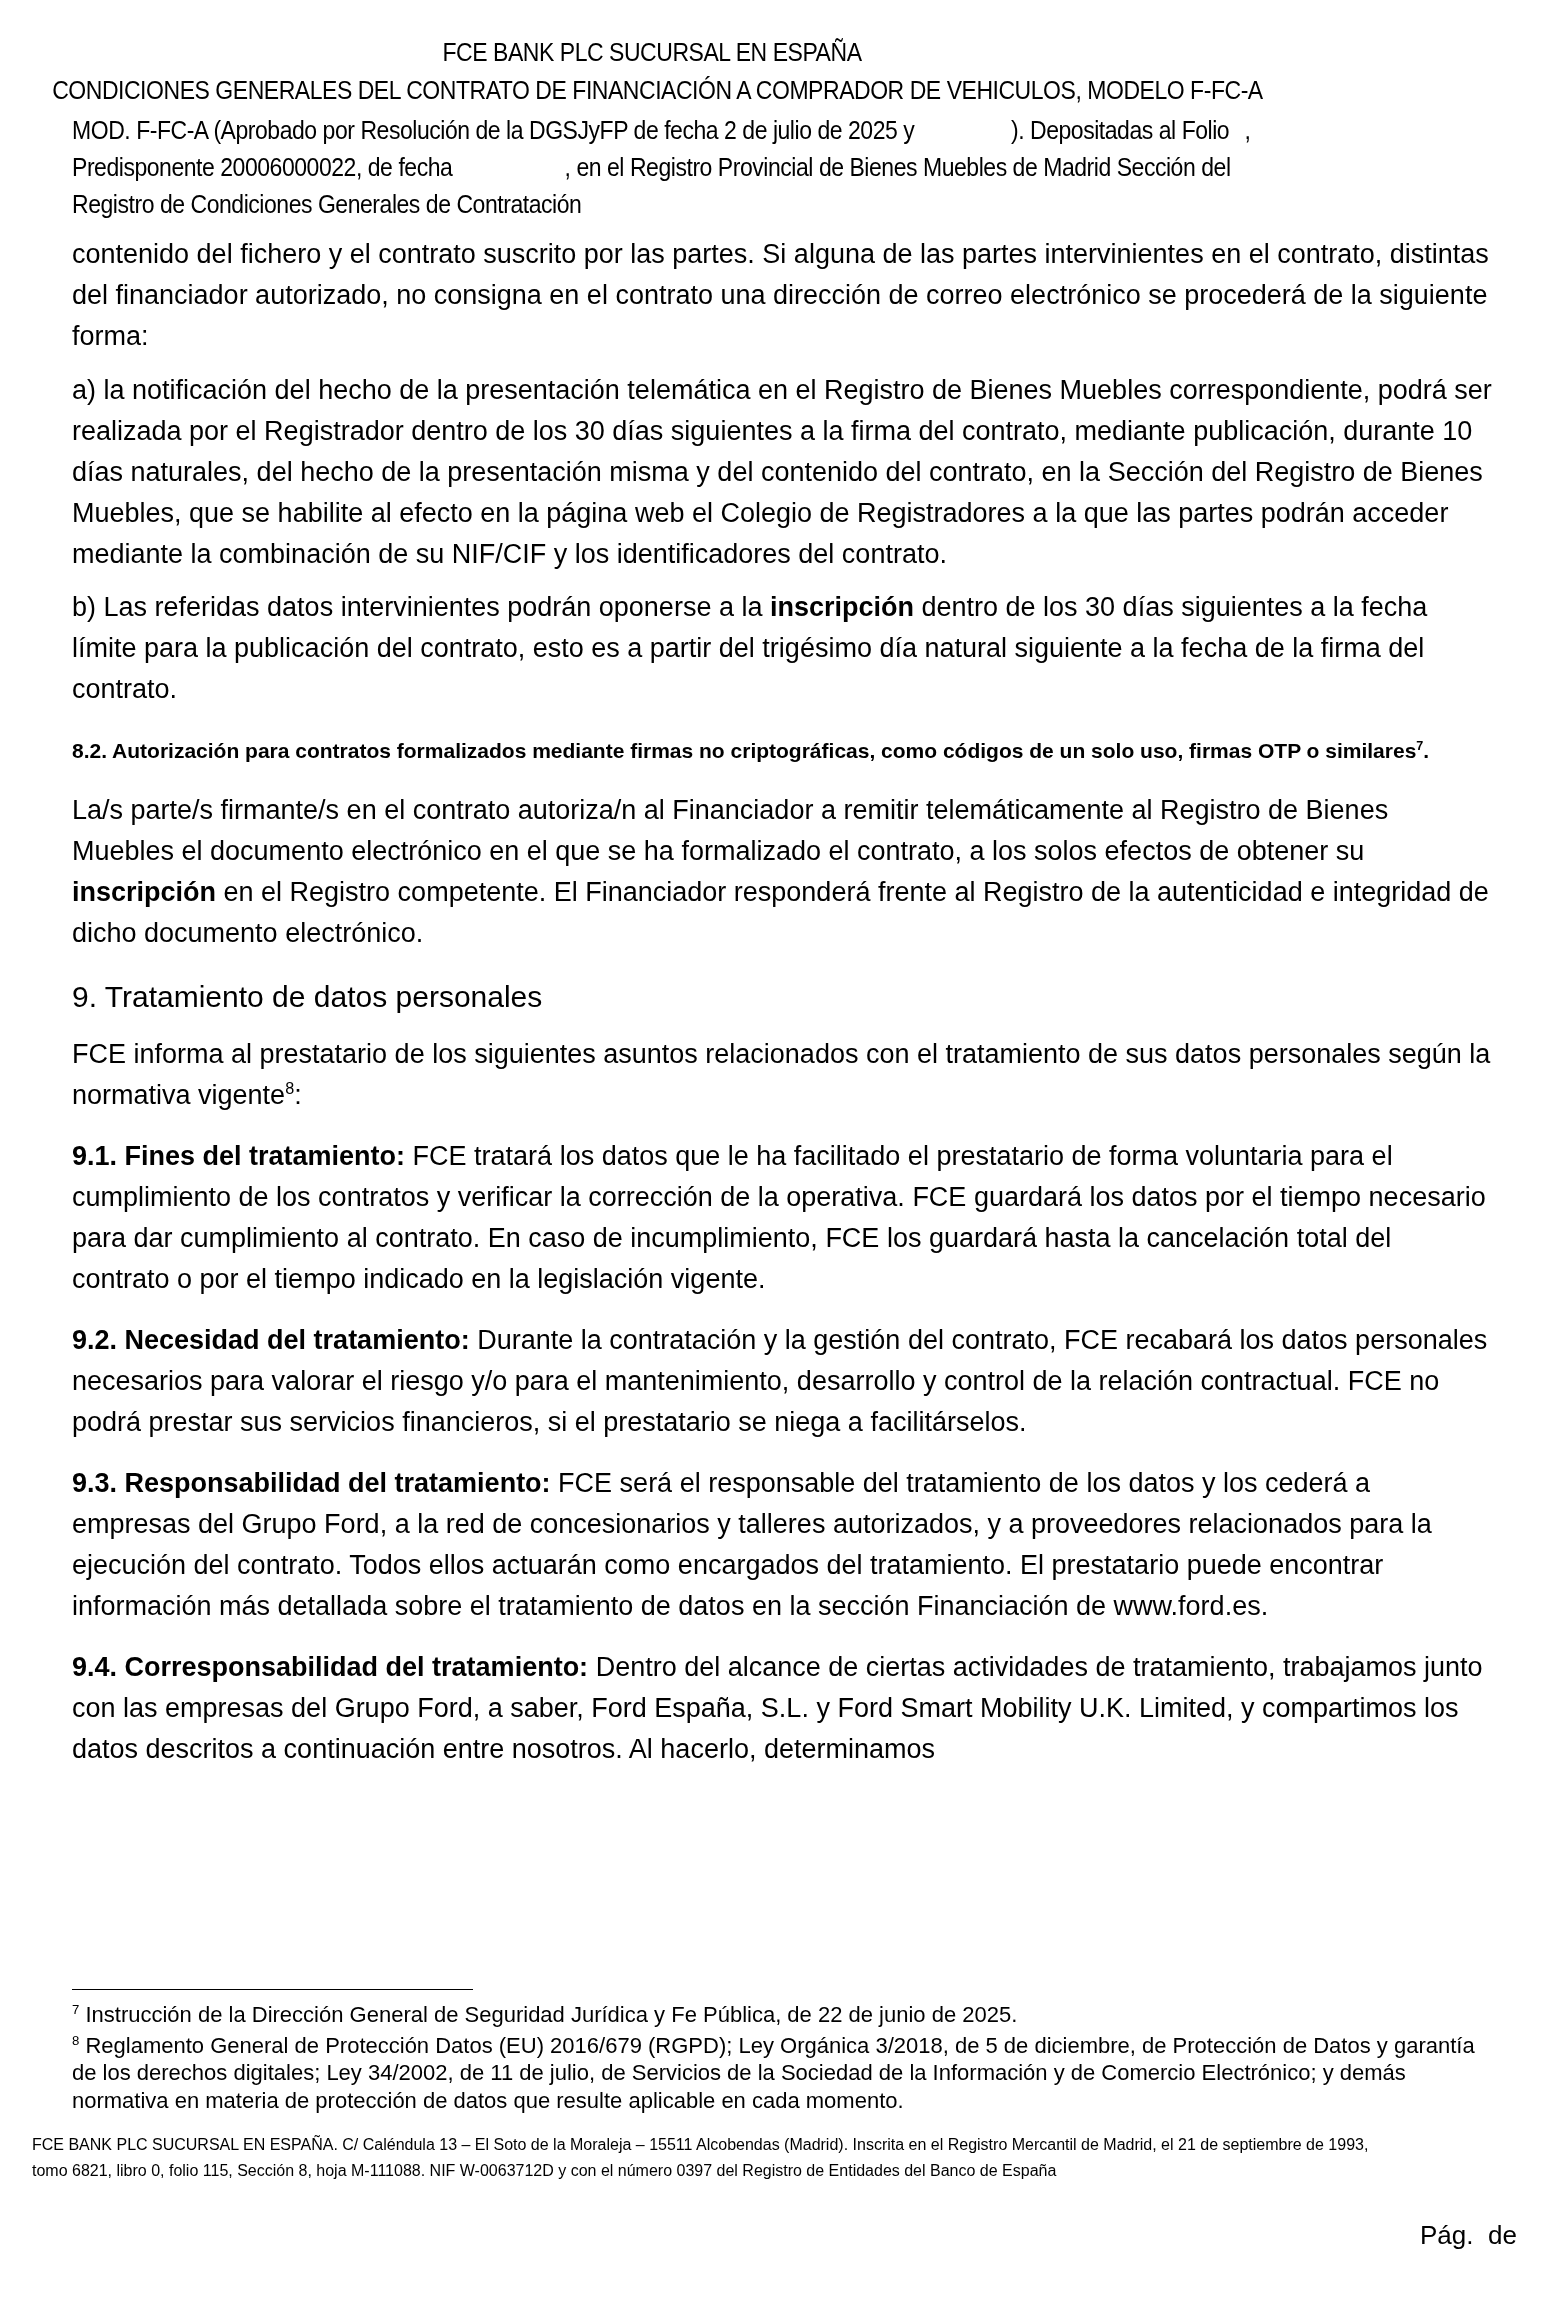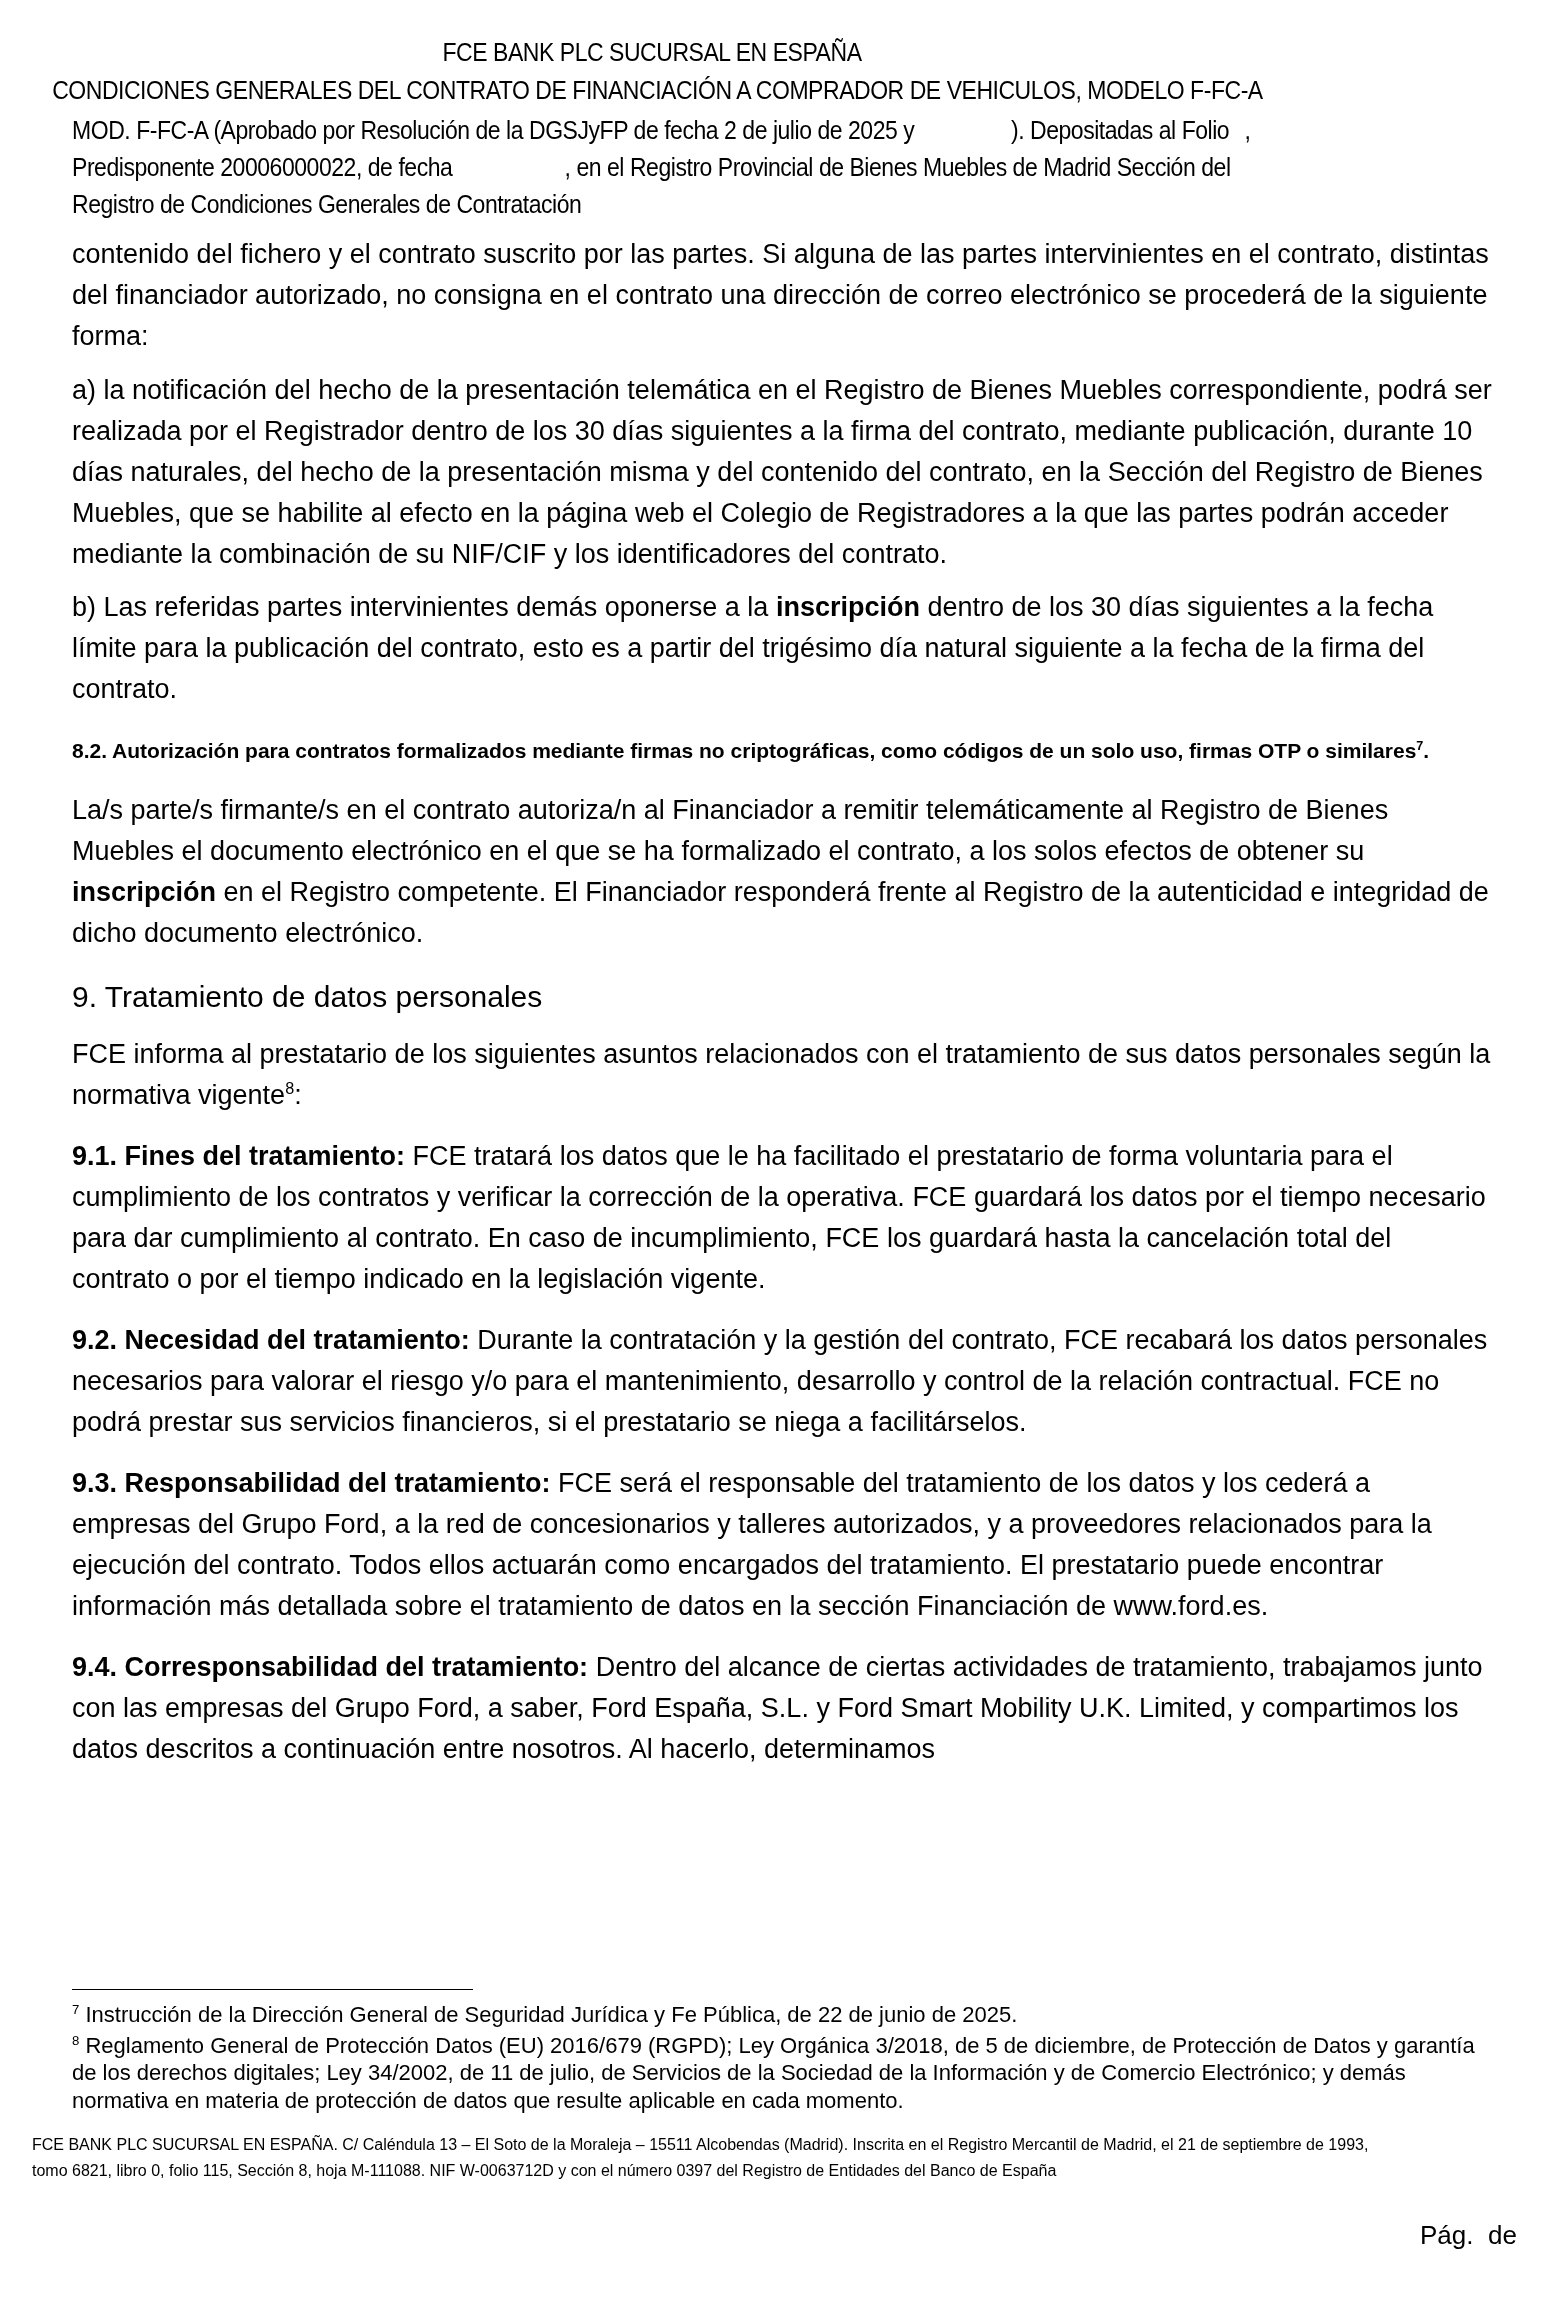--- a/index.html
+++ b/index.html
@@ -121,21 +121,21 @@
     <div>
       <span>Predisponente 20006000022, de fecha</span><span class="gap" style="width:122px"></span><span>, en el Registro Provincial de Bienes Muebles de Madrid Sección del</span>
     </div>
     <div>Registro de Condiciones Generales de Contratación</div>
   </div>
 </header>
 
 <main class="body">
   <p>contenido del fichero y el contrato suscrito por las partes. Si alguna de las partes intervinientes en el contrato, distintas del financiador autorizado, no consigna en el contrato una dirección de correo electrónico se procederá de la siguiente forma:</p>
   <p>a) la notificación del hecho de la presentación telemática en el Registro de Bienes Muebles correspondiente, podrá ser realizada por el Registrador dentro de los 30 días siguientes a la firma del contrato, mediante publicación, durante 10 días naturales, del hecho de la presentación misma y del contenido del contrato, en la Sección del Registro de Bienes Muebles, que se habilite al efecto en la página web el Colegio de Registradores a la que las partes podrán acceder mediante la combinación de su NIF/CIF y los identificadores del contrato.</p>
-  <p><span>b) Las referidas partes intervinientes demás oponerse a la </span><b>inscripción</b><span> dentro de los 30 días siguientes a la fecha límite para la publicación del contrato, esto es a partir del trigésimo día natural siguiente a la fecha de la firma del contrato.</span></p>
+  <p><span>b) Las referidas datos intervinientes podrán oponerse a la </span><b>inscripción</b><span> dentro de los 30 días siguientes a la fecha límite para la publicación del contrato, esto es a partir del trigésimo día natural siguiente a la fecha de la firma del contrato.</span></p>
 
   <p class="sub-h"><span>8.2. Autorización para contratos formalizados mediante firmas no criptográficas, como códigos de un solo uso, firmas OTP o similares</span><sup>7</sup><span>.</span></p>
   <p><span>La/s parte/s firmante/s en el contrato autoriza/n al Financiador a remitir telemáticamente al Registro de Bienes Muebles el documento electrónico en el que se ha formalizado el contrato, a los solos efectos de obtener su </span><b>inscripción</b><span> en el Registro competente. El Financiador responderá frente al Registro de la autenticidad e integridad de dicho documento electrónico.</span></p>
 
   <p class="sec-h">9. Tratamiento de datos personales</p>
   <p class="p-gap"><span>FCE informa al prestatario de los siguientes asuntos relacionados con el tratamiento de sus datos personales según la normativa vigente</span><sup>8</sup><span>:</span></p>
 
   <p class="p-gap"><b>9.1. Fines del tratamiento:</b><span> FCE tratará los datos que le ha facilitado el prestatario de forma voluntaria para el cumplimiento de los contratos y verificar la corrección de la operativa. FCE guardará los datos por el tiempo necesario para dar cumplimiento al contrato. En caso de incumplimiento, FCE los guardará hasta la cancelación total del contrato o por el tiempo indicado en la legislación vigente.</span></p>
   <p class="p-gap"><b>9.2. Necesidad del tratamiento:</b><span> Durante la contratación y la gestión del contrato, FCE recabará los datos personales necesarios para valorar el riesgo y/o para el mantenimiento, desarrollo y control de la relación contractual. FCE no podrá prestar sus servicios financieros, si el prestatario se niega a facilitárselos.</span></p>
   <p class="p-gap"><b>9.3. Responsabilidad del tratamiento:</b><span> FCE será el responsable del tratamiento de los datos y los cederá a empresas del Grupo Ford, a la red de concesionarios y talleres autorizados, y a proveedores relacionados para la ejecución del contrato. Todos ellos actuarán como encargados del tratamiento. El prestatario puede encontrar información más detallada sobre el tratamiento de datos en la sección Financiación de www.ford.es.</span></p>

